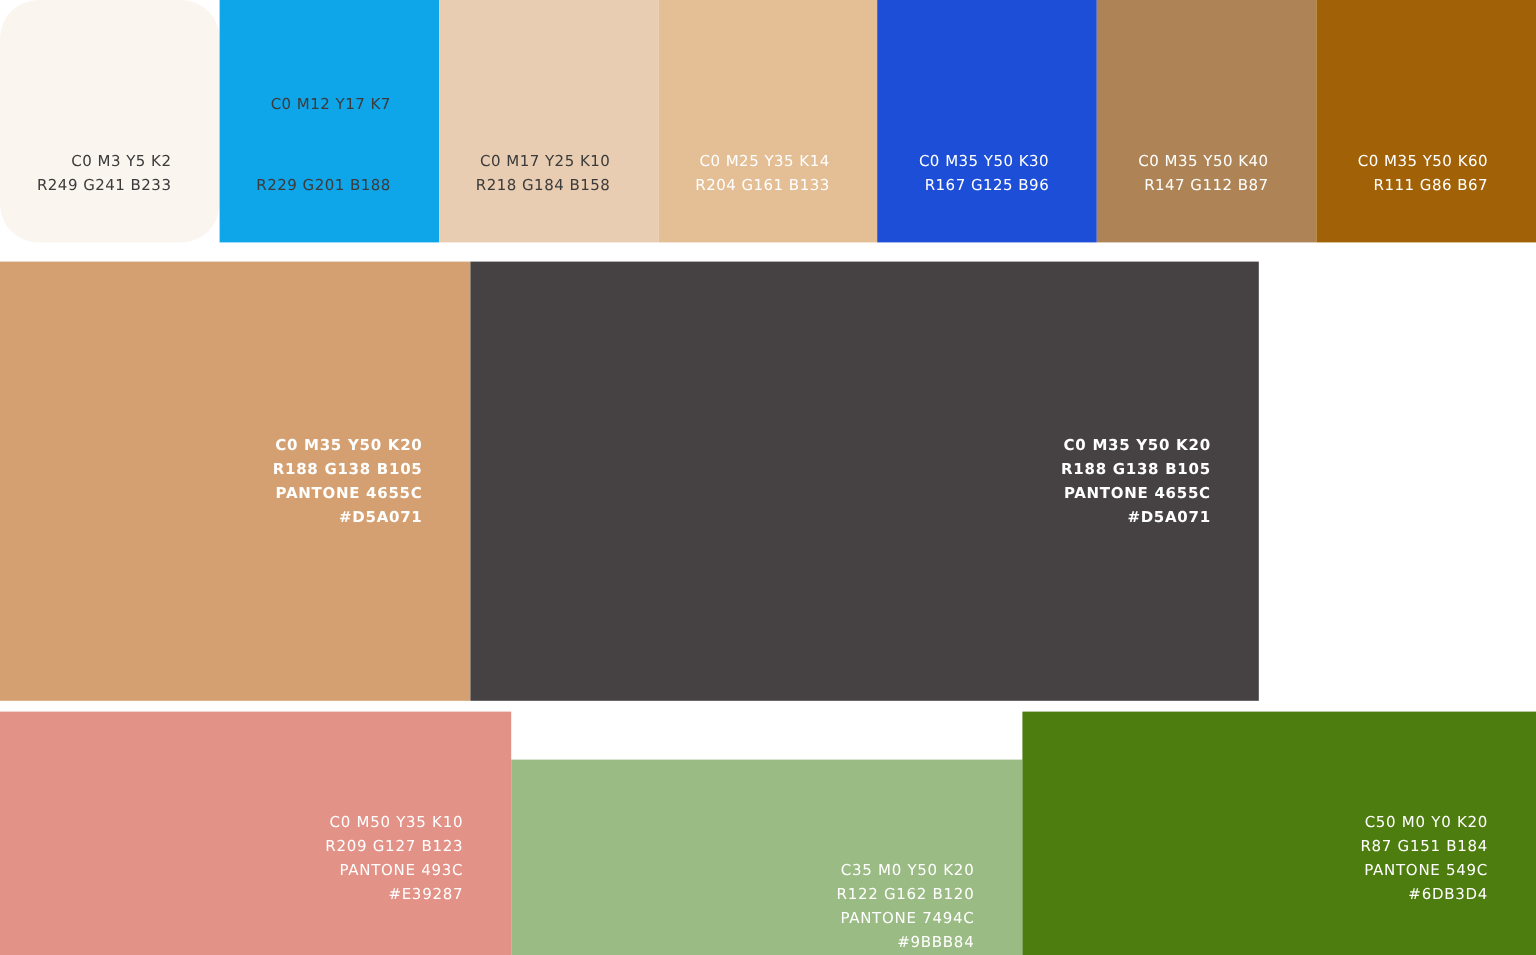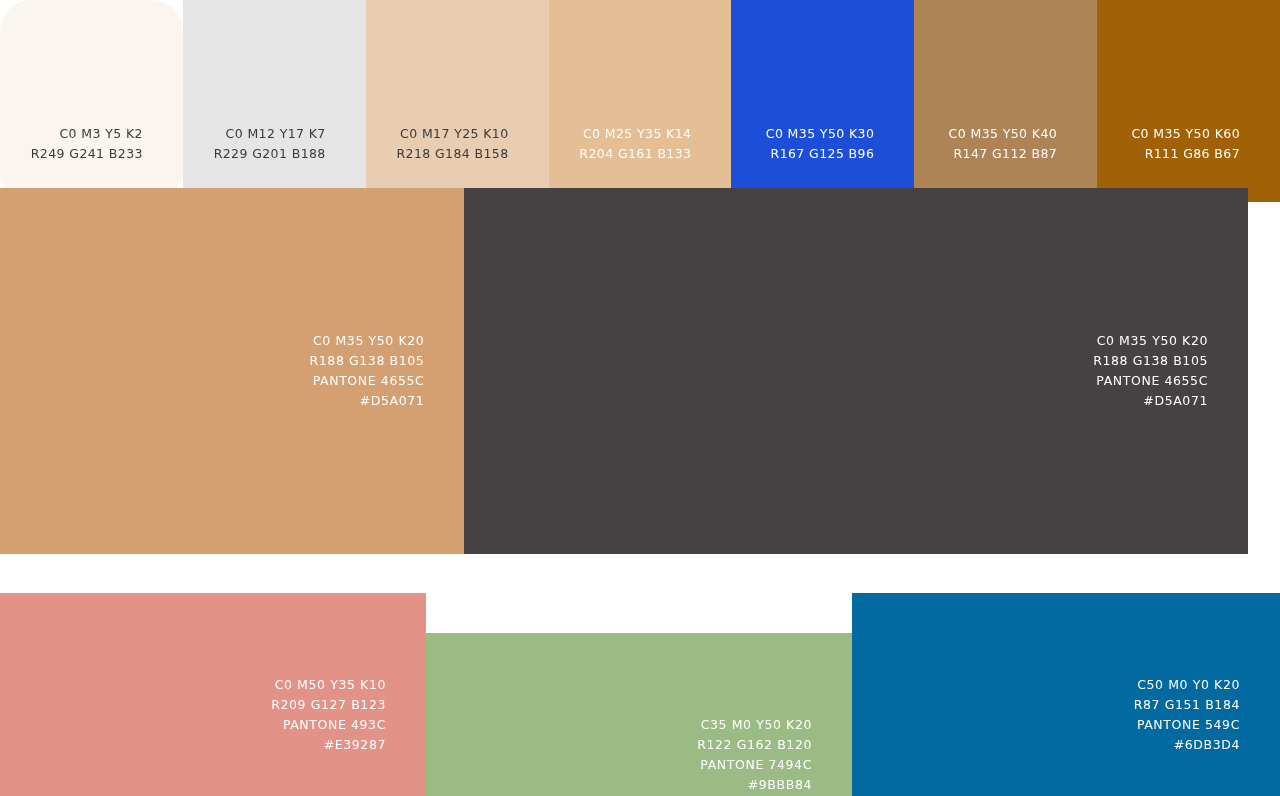--- a/index.html
+++ b/index.html
@@ -48,24 +48,25 @@
     white-space: nowrap;
     text-align: right;
   }
   .on-dark .line { color: #ffffff; }
   .on-light .line { color: #3b3b3b; }
 
   
   .mid-band {
     position: absolute;
     left: 0;
-    top: 188px;
-    width: 1248px;
+    top: 218px;
+    width: 1049px;
     height: 366px;
     display: flex;
+    font-weight: bold;
   }
   .mid-panel {
     position: relative;
     height: 100%;
     box-sizing: border-box;
     display: flex;
     flex-direction: column;
     align-items: flex-end;
     justify-content: center;
     padding: 0 40px 0 0;
@@ -117,21 +118,21 @@
 
 <div class="board">
 
   <div class="tint-row">
 
     <div class="tint-swatch on-light" style="background-color: rgb(251, 245, 240); border-radius: 32px;">
       <span class="line">C0 M3 Y5 K2</span>
       <span class="line">R249 G241 B233</span>
     </div>
 
-    <div class="tint-swatch on-light" style="background-color: #e5e5e5;">
+    <div class="tint-swatch on-light" style="background-color: #0ea5e9; gap: 47px;">
       <span class="line">C0 M12 Y17 K7</span>
       <span class="line">R229 G201 B188</span>
     </div>
 
     <div class="tint-swatch on-light" style="background-color: rgb(232, 205, 178);">
       <span class="line">C0 M17 Y25 K10</span>
       <span class="line">R218 G184 B158</span>
     </div>
 
     <div class="tint-swatch on-dark" style="background-color: rgb(228, 190, 149);">
@@ -183,21 +184,21 @@
       <span class="line">#E39287</span>
     </div>
 
     <div class="accent-swatch green" style="background-color: rgb(155, 187, 132); margin-top: 40px;">
       <span class="line">C35 M0 Y50 K20</span>
       <span class="line">R122 G162 B120</span>
       <span class="line">PANTONE 7494C</span>
       <span class="line">#9BBB84</span>
     </div>
 
-    <div class="accent-swatch blue" style="background-color: #0369a1; padding-left: 44px;">
+    <div class="accent-swatch blue" style="background-color: #4d7c0f; padding-left: 44px;">
       <span class="line">C50 M0 Y0 K20</span>
       <span class="line">R87 G151 B184</span>
       <span class="line">PANTONE 549C</span>
       <span class="line">#6DB3D4</span>
     </div>
 
   </div>
 
 </div>
 

